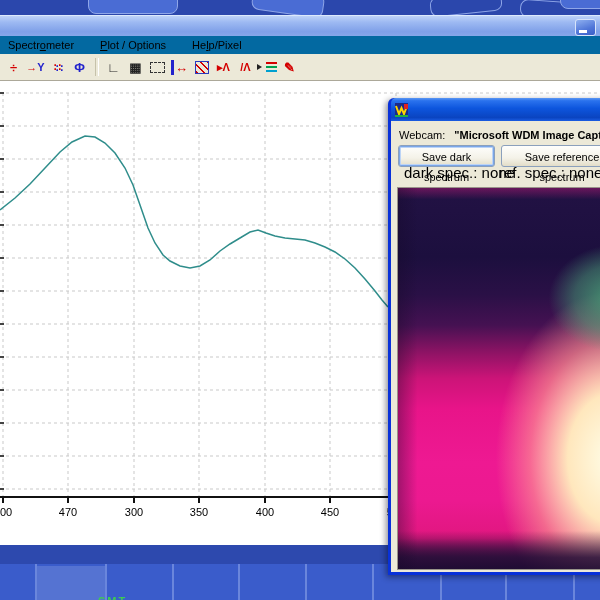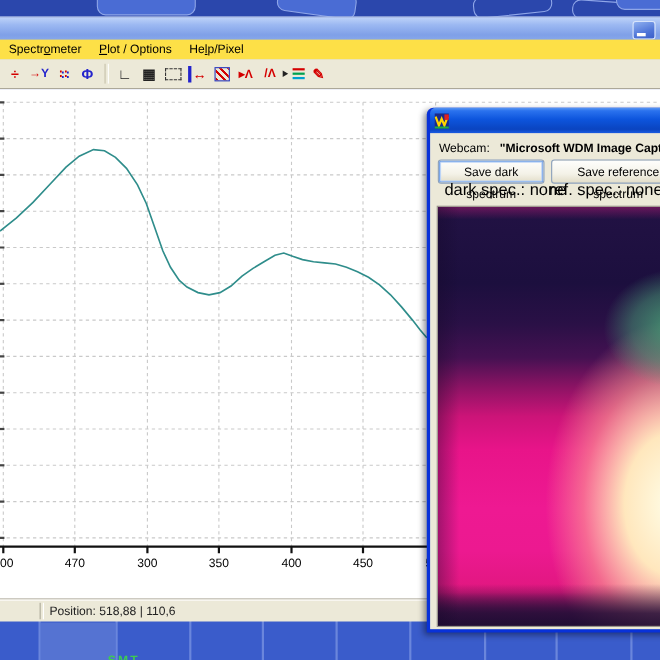--- a/index.html
+++ b/index.html
@@ -17,22 +17,22 @@
 
   
   .mainwin{position:absolute;left:0;top:15px;width:600px;height:549px;}
   .titlebar{position:absolute;left:0;top:0;width:600px;height:21px;
     background:linear-gradient(180deg,#bdd2f8 0%,#9db9f2 30%,#7fa0e8 75%,#88a8ea 100%);
     border-top:1px solid #dce9fc;}
   .minbtn{position:absolute;right:4px;top:3px;width:19px;height:15px;border-radius:3px;
     background:linear-gradient(160deg,#8fb0f0 0%,#5076d8 60%,#3a5ec8 100%);
     border:1px solid #d8e4fa;}
   .minbtn .bar{position:absolute;left:3px;bottom:2px;width:8px;height:3px;background:#fff;}
-  .menubar{position:absolute;left:0;top:21px;width:600px;height:18px;background:#fde047;
-    border-bottom:1px solid #d8d4bc;font-size:11px;color:#000;display:flex;align-items:center;}
+  .menubar{position:absolute;left:0;top:21px;width:600px;height:18px;background:#0369a1;
+    border-bottom:1px solid #d8d4bc;font-size:11px;color:#000;display:flex;align-items:center;gap:10px;}
   .menu-item{padding:1px 8px 2px 8px;white-space:nowrap;}
   .menu-item u{text-decoration:underline;}
   .toolbar{position:absolute;left:0;top:39px;width:600px;height:27px;background:#ece9d8;
     border-bottom:1px solid #aca899;display:flex;align-items:center;padding-left:3px;box-sizing:border-box;}
   .tbi{width:21px;height:20px;display:flex;align-items:center;justify-content:center;
     font-size:13px;font-weight:bold;margin-right:1px;position:relative;}
   .tbsep{width:2px;height:18px;margin:0 4px;border-left:1px solid #c6c2aa;border-right:1px solid #fff;}
   .c-red{color:#d40000;}.c-blue{color:#2323cc;}.c-black{color:#222;}
   .tbi .b2{color:#2323cc;font-weight:bold;}
   .i-dots{color:#d40000;text-shadow:2px 1px 0 #2323cc;font-size:11px;}
@@ -202,24 +202,20 @@
           <div class="xtick-label" style="left: 68px;">470</div>
           <div class="xtick-label" style="left: 134px;">300</div>
           <div class="xtick-label" style="left: 199px;">350</div>
           <div class="xtick-label" style="left: 265px; text-align: center;">400</div>
           <div class="xtick-label" style="left: 330px;">450</div>
           <div class="xtick-label" style="left: 396px;">500</div>
         </div>
       <div class="xlabel">Pixel</div>
     </div>
 
-    <div class="statusbar">
-      <span class="status-sep"></span>
-      <span class="status-text">Position: 518,88  |  110,6</span>
-    </div>
   </div>
 
   <div class="dialog">
     <div class="dlg-title">
       <svg class="dlg-icon" viewBox="0 0 16 14">
         <rect x="0" y="0" width="13" height="14" fill="#1a2a8a"></rect>
         <polyline points="1,3 4,11 6.5,5 9,11 12,3" fill="none" stroke="#ffd400" stroke-width="2"></polyline>
         <rect x="9" y="1" width="4" height="5" fill="#e02020"></rect>
         <rect x="0" y="12" width="13" height="2" fill="#20b040"></rect>
       </svg>

